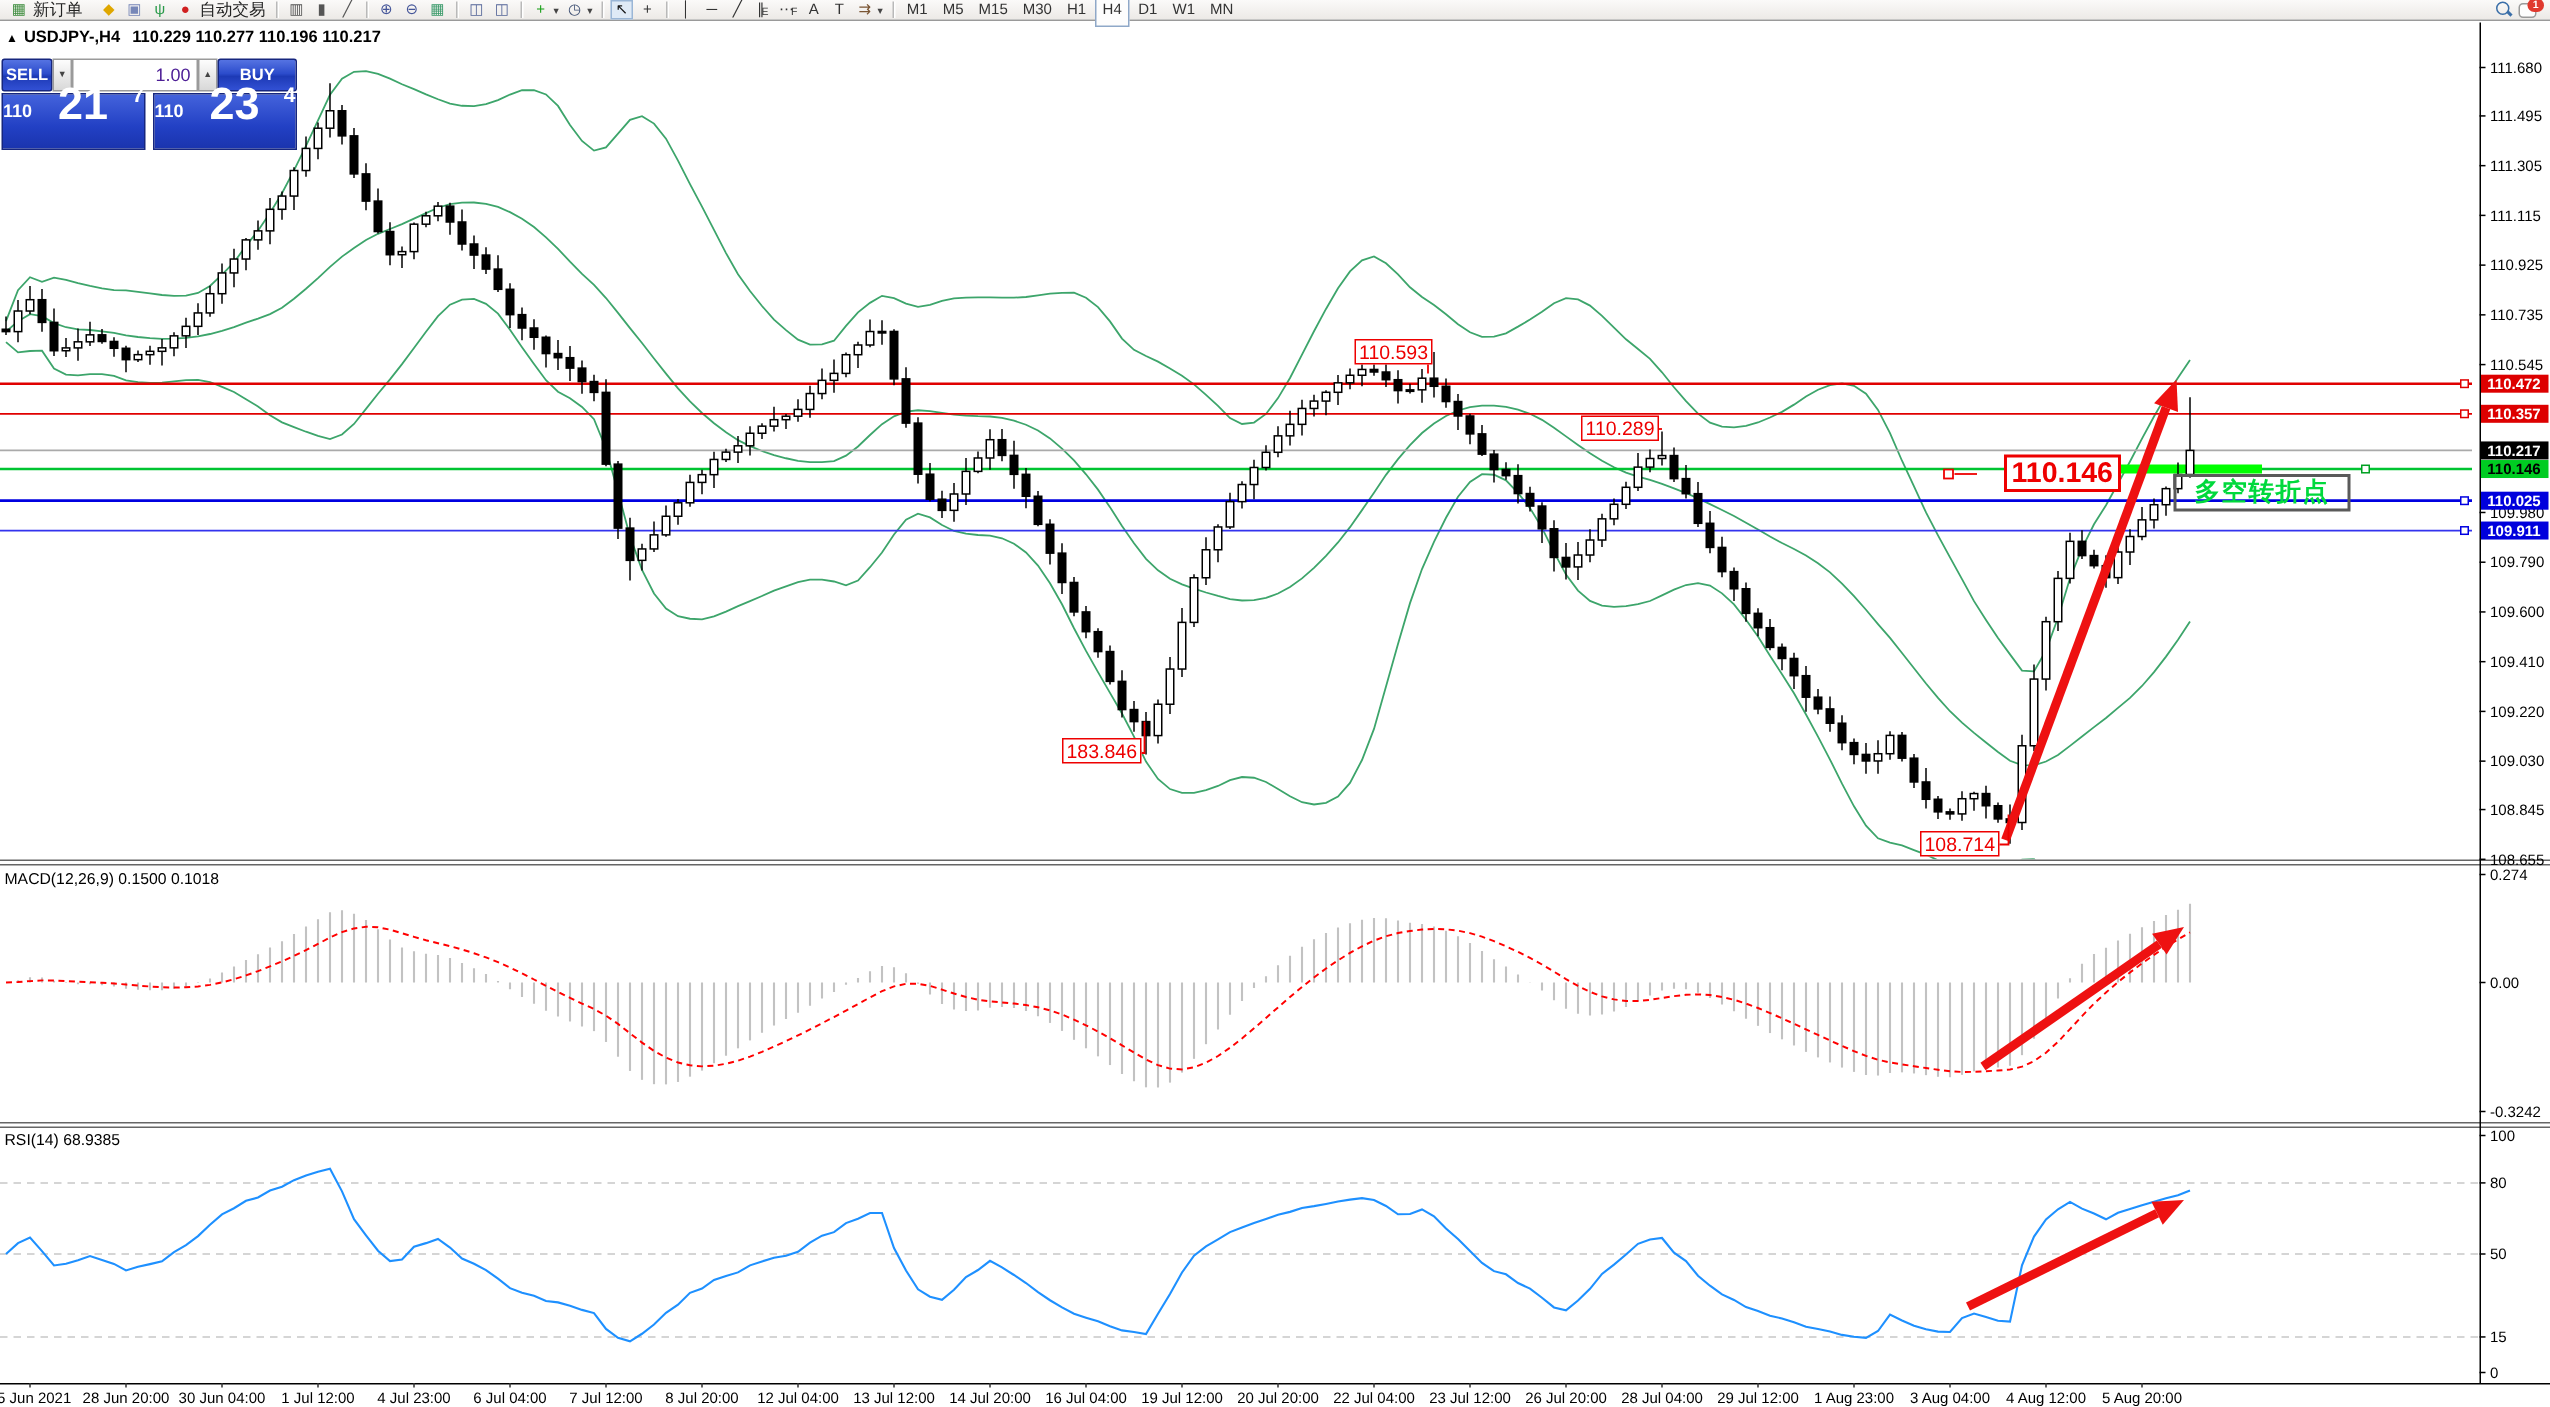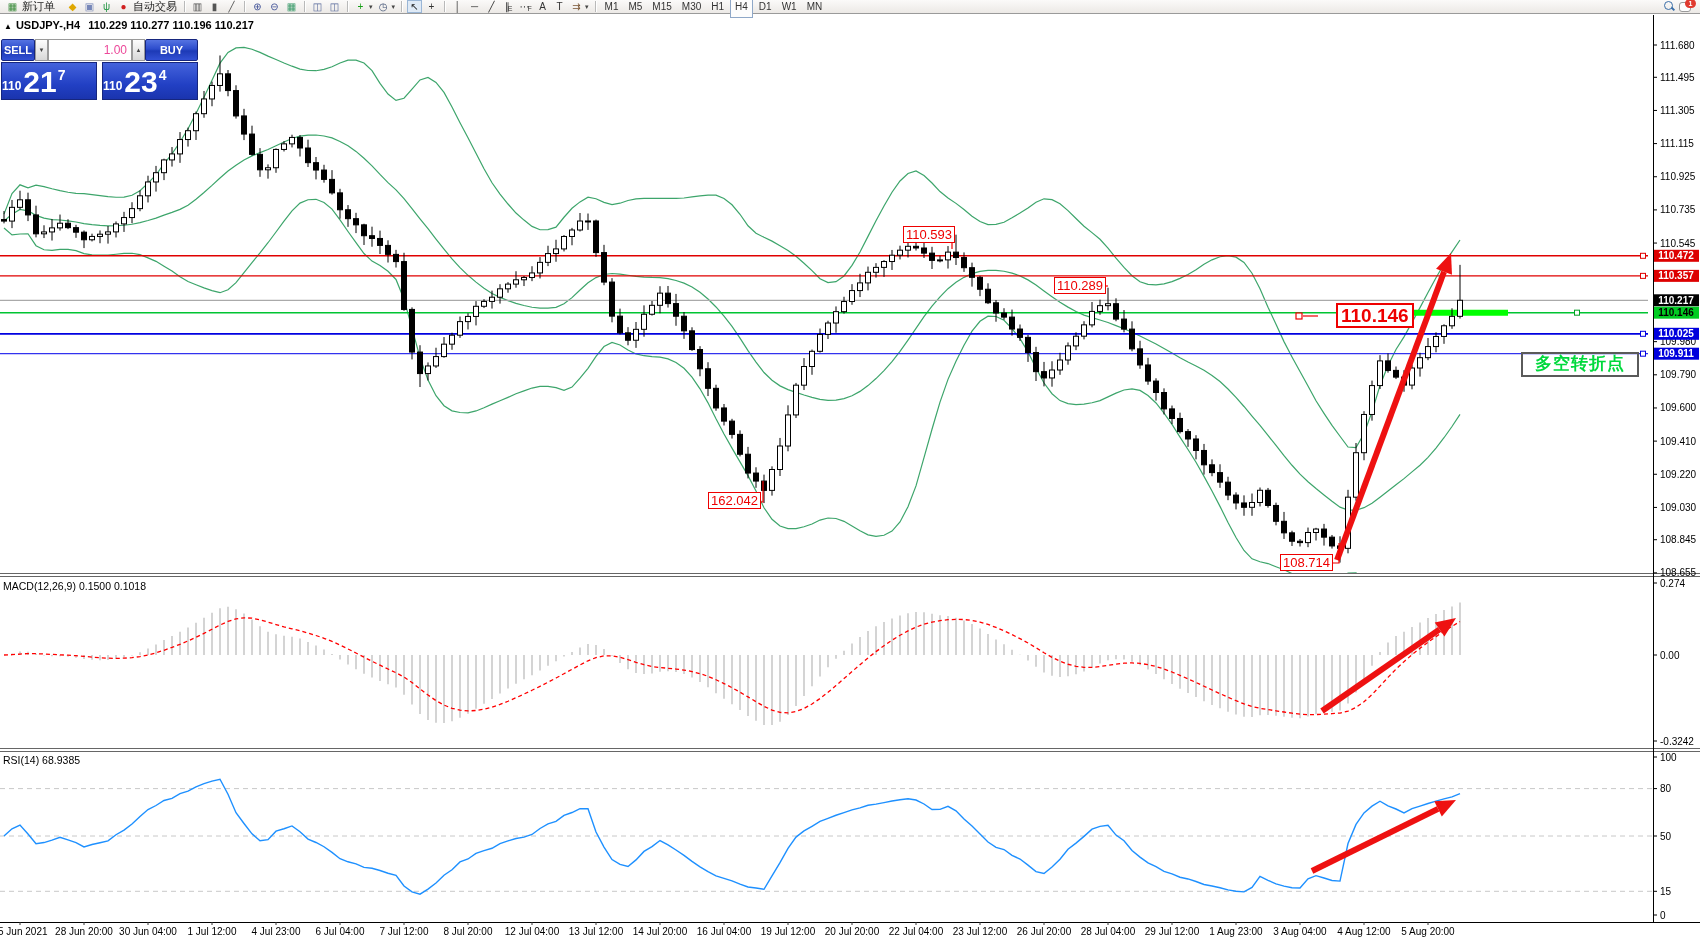--- a/index.html
+++ b/index.html
@@ -35,24 +35,24 @@
   #trade-panel{position:absolute;left:1px;top:39px;width:197px;z-index:25;}
   .tp-row1{display:flex;height:22px;}
   .tp-btn{color:#fff;font-weight:bold;font-size:11px;text-align:center;line-height:20px;
     background:linear-gradient(180deg,#5573e2 0%,#2c4ccc 45%,#1d3ab6 55%,#3250d4 100%);
     border:1px solid #16267e;border-radius:2px;box-sizing:border-box;}
   .tp-sell{width:34px;}
   .tp-buy{width:53px;}
   .tp-spin{width:13px;background:linear-gradient(180deg,#fdfdfd,#d8d8d8);border:1px solid #9a9a9a;
     box-sizing:border-box;font-size:6px;color:#444;text-align:center;line-height:20px;}
   .tp-vol{flex:1;background:#fff;border:1px solid #9a9a9a;box-sizing:border-box;
-    font-size:12px;text-align:right;padding-right:4px;line-height:20px;color:#ec4899;}
+    font-size:12px;text-align:right;padding-right:4px;line-height:20px;color:#4c1d95;}
   .tp-row2{display:flex;margin-top:1px;height:38px;}
   .tp-price{flex:1;background:linear-gradient(180deg,#4463dc 0%,#2240c4 60%,#1a34ae 100%);
-    border:1px solid #16267e;box-sizing:border-box;color:#fff;display:flex;align-items:flex-end;justify-content:flex-start;padding-bottom:2px;}
+    border:1px solid #16267e;box-sizing:border-box;color:#fff;display:flex;align-items:flex-end;justify-content:space-between;padding-bottom:14px;}
   .tp-price + .tp-price{margin-left:5px;}
   .tp-price .sm{font-size:12px;font-weight:bold;margin:0 2px 4px 0;}
   .tp-price .bg{font-size:30px;font-weight:bold;line-height:30px;}
   .tp-price .sup{font-size:14px;font-weight:bold;margin:0 0 14px 1px;}
   
   .ind-label{position:absolute;font-size:10.5px;color:#000;z-index:15;white-space:nowrap;}
   
   .callout{position:absolute;border:1px solid #ee0000;color:#ee0000;background:#fff;
     font-size:13px;line-height:15px;padding:0 2px;z-index:18;white-space:nowrap;margin-left:18px;}
   .callout.big{font-size:19px;font-weight:bold;line-height:21px;border-width:2px;padding:0 3px;}
@@ -868,21 +868,21 @@
     </div>
   </div>
 
   <div class="ind-label" style="left:3px;top:580px;">
     <span>MACD(12,26,9)</span>&nbsp;<span>0.1500</span>&nbsp;<span>0.1018</span>
   </div>
   <div class="ind-label" style="left:3px;top:754px;">
     <span>RSI(14)</span>&nbsp;<span>68.9385</span>
   </div>
 
-  <div id="annotation" style="left: 1521px; top: 316px; width: 114px; height: 21px; line-height: 19px; margin-top: 36px;">多空转折点</div>
+  <div id="annotation" style="left: 1449px; top: 316px; width: 114px; height: 21px; line-height: 19px;">多空转折点</div>
   <div id="callouts">
       <div class="callout" style="left: 885px; top: 226px;">110.593</div>
       <div class="callout" style="left: 1036px; top: 277px;">110.289</div>
       <div class="callout big" style="left: 1318px; top: 303px;">110.146</div>
-      <div class="callout" style="left: 690px; top: 492px;">162.042</div>
+      <div class="callout" style="left: 690px; top: 492px;">183.846</div>
       <div class="callout" style="left: 1262px; top: 554px;">108.714</div>
     </div>
 </div>
 
 </body></html>

